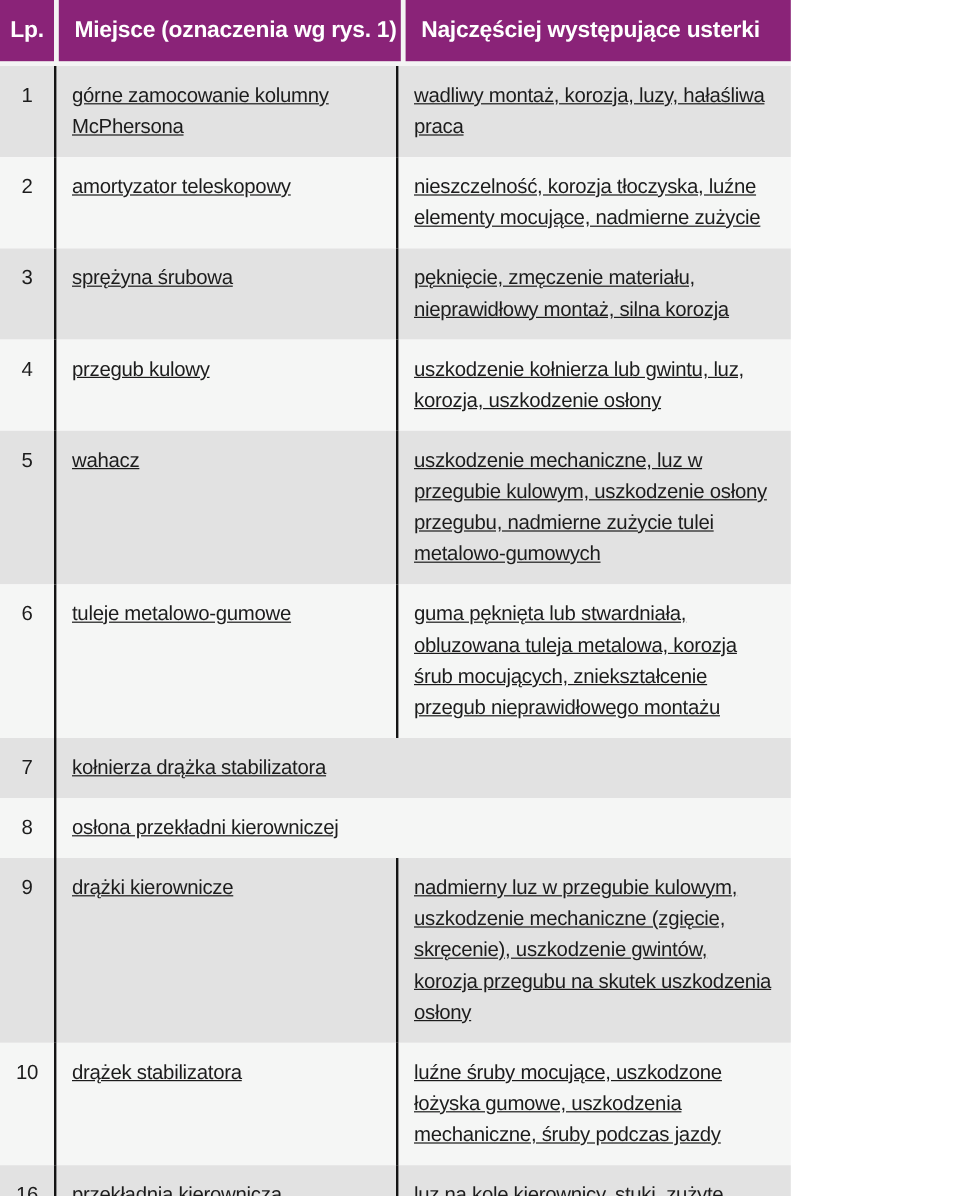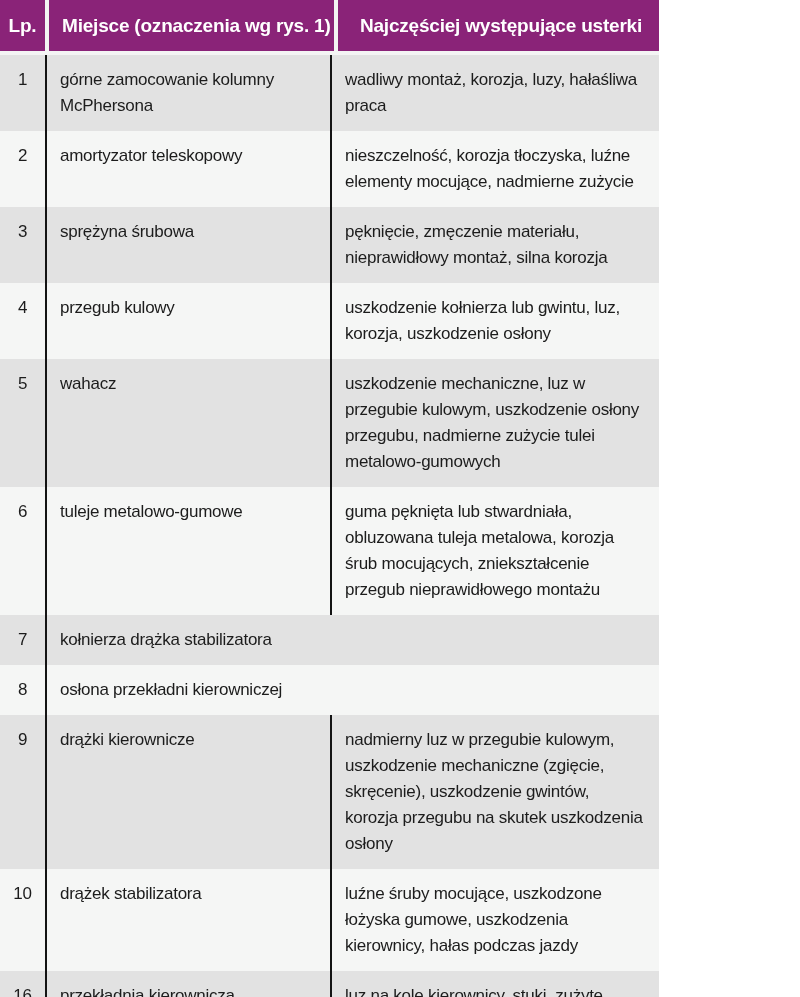--- a/index.html
+++ b/index.html
@@ -28,42 +28,41 @@
   .th{
     background:var(--header-bg);
     color:#ffffff;
     font-weight:bold;
     font-size:19px;
     letter-spacing:-0.2px;
     line-height:21px;
     padding:15px 8px 15px 13px;
     white-space:nowrap;
     overflow:hidden;
-    text-align:center;
   }
   .th.lp{text-align:center;padding-left:4px;padding-right:4px;}
   
   .trow{
     display:grid;
     grid-template-columns:45px 285px 1fr;
     background:var(--row-even);
   }
   .trow.odd{background:var(--row-odd);}
   .td{
     font-size:17px;
     letter-spacing:-0.25px;
     line-height:26px;
     padding:12px 14px 12px 13px;
   }
   .td.lp{
     text-align:center;
     padding-left:2px;
     padding-right:2px;
   }
-  .td.bordered{border-left:2px solid var(--divider);}
+  .td.bordered{border-left:2px solid var(--divider);text-decoration:underline;}
 </style>
 </head>
 <body>
 
 <div class="defects-table">
   <div class="thead">
     <div class="th lp">Lp.</div>
     <div class="th">Miejsce (oznaczenia wg rys. 1)</div>
     <div class="th">Najczęściej występujące usterki</div>
   </div>
@@ -116,21 +115,21 @@
 
   <div class="trow odd">
     <div class="td lp">9</div>
     <div class="td bordered">drążki kierownicze</div>
     <div class="td bordered">nadmierny luz w przegubie kulowym, uszkodzenie mechaniczne (zgięcie, skręcenie), uszkodzenie gwintów, korozja przegubu na skutek uszkodzenia osłony</div>
   </div>
 
   <div class="trow">
     <div class="td lp">10</div>
     <div class="td bordered">drążek stabilizatora</div>
-    <div class="td bordered">luźne śruby mocujące, uszkodzone łożyska gumowe, uszkodzenia kierownicy, hałas podczas jazdy</div>
+    <div class="td bordered">luźne śruby mocujące, uszkodzone łożyska gumowe, uszkodzenia mechaniczne, śruby podczas jazdy</div>
   </div>
 
   <div class="trow odd">
     <div class="td lp">16</div>
     <div class="td bordered">przekładnia kierownicza</div>
     <div class="td bordered">luz na kole kierownicy, stuki, zużyte elementy prowadzące, wycieki z obudowy, luz między zębnikiem a listwą zębatą, nierównomierne wspomaganie (np. szarpanie, zacięcia koła kierownicy)</div>
   </div>
 </div>
 </div>
 

